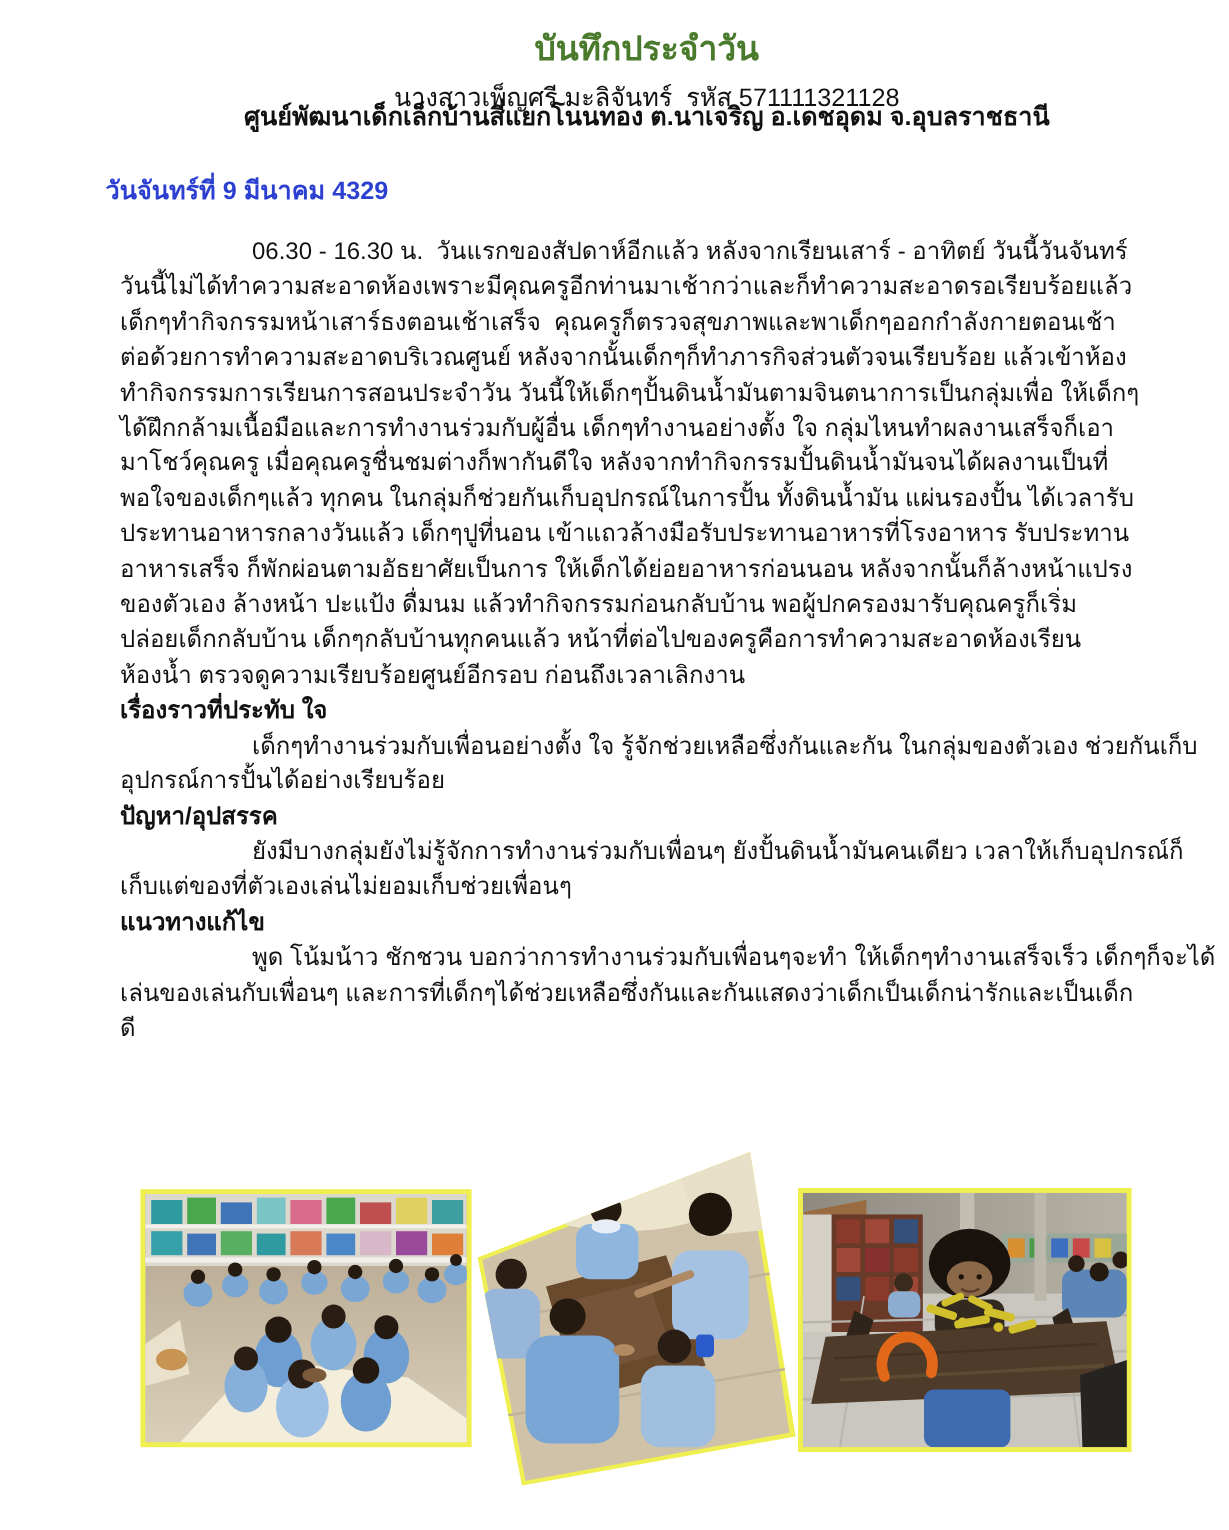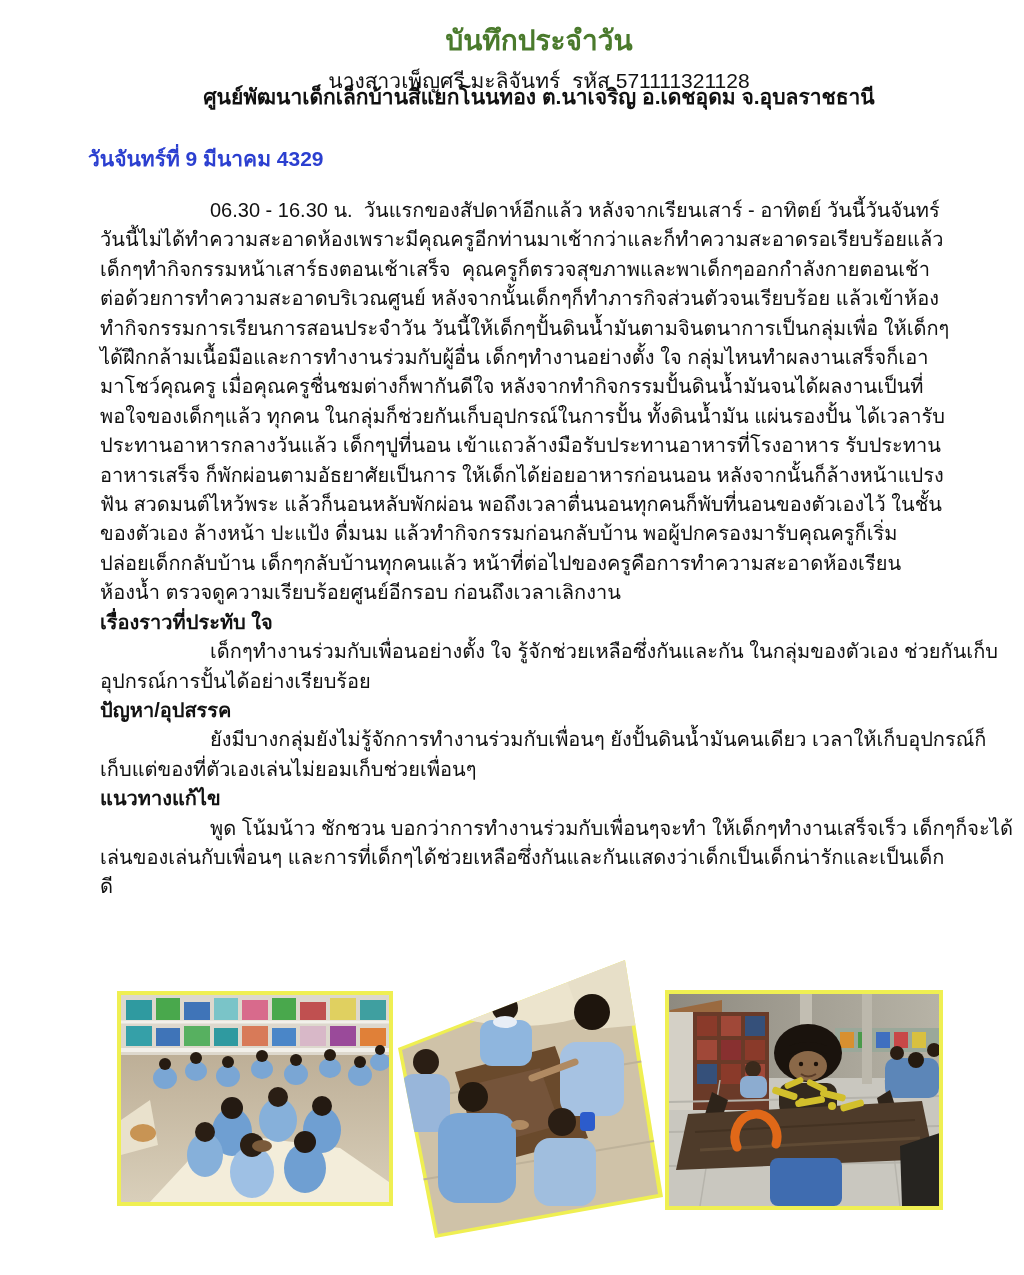--- a/index.html
+++ b/index.html
@@ -32,21 +32,20 @@
     <div class="line indent">06.30 - 16.30 น.  วันแรกของสัปดาห์อีกแล้ว หลังจากเรียนเสาร์ - อาทิตย์ วันนี้วันจันทร์</div>
     <div class="line">วันนี้ไม่ได้ทำความสะอาดห้องเพราะมีคุณครูอีกท่านมาเช้ากว่าและก็ทำความสะอาดรอเรียบร้อยแล้ว</div>
     <div class="line">เด็กๆทำกิจกรรมหน้าเสาร์ธงตอนเช้าเสร็จ  คุณครูก็ตรวจสุขภาพและพาเด็กๆออกกำลังกายตอนเช้า</div>
     <div class="line">ต่อด้วยการทำความสะอาดบริเวณศูนย์ หลังจากนั้นเด็กๆก็ทำภารกิจส่วนตัวจนเรียบร้อย แล้วเข้าห้อง</div>
     <div class="line">ทำกิจกรรมการเรียนการสอนประจำวัน วันนี้ให้เด็กๆปั้นดินน้ำมันตามจินตนาการเป็นกลุ่มเพื่อ ให้เด็กๆ</div>
     <div class="line">ได้ฝึกกล้ามเนื้อมือและการทำงานร่วมกับผู้อื่น เด็กๆทำงานอย่างตั้ง ใจ กลุ่มไหนทำผลงานเสร็จก็เอา</div>
     <div class="line">มาโชว์คุณครู เมื่อคุณครูชื่นชมต่างก็พากันดีใจ หลังจากทำกิจกรรมปั้นดินน้ำมันจนได้ผลงานเป็นที่</div>
     <div class="line">พอใจของเด็กๆแล้ว ทุกคน ในกลุ่มก็ช่วยกันเก็บอุปกรณ์ในการปั้น ทั้งดินน้ำมัน แผ่นรองปั้น ได้เวลารับ</div>
     <div class="line">ประทานอาหารกลางวันแล้ว เด็กๆปูที่นอน เข้าแถวล้างมือรับประทานอาหารที่โรงอาหาร รับประทาน</div>
     <div class="line">อาหารเสร็จ ก็พักผ่อนตามอัธยาศัยเป็นการ ให้เด็กได้ย่อยอาหารก่อนนอน หลังจากนั้นก็ล้างหน้าแปรง</div>
-    <div class="line">ฟัน สวดมนต์ไหว้พระ แล้วก็นอนหลับพักผ่อน พอถึงเวลาตื่นนอนทุกคนก็พับที่นอนของตัวเองไว้ ในชั้น</div>
     <div class="line">ของตัวเอง ล้างหน้า ปะแป้ง ดื่มนม แล้วทำกิจกรรมก่อนกลับบ้าน พอผู้ปกครองมารับคุณครูก็เริ่ม</div>
     <div class="line">ปล่อยเด็กกลับบ้าน เด็กๆกลับบ้านทุกคนแล้ว หน้าที่ต่อไปของครูคือการทำความสะอาดห้องเรียน</div>
     <div class="line">ห้องน้ำ ตรวจดูความเรียบร้อยศูนย์อีกรอบ ก่อนถึงเวลาเลิกงาน</div>
 
     <div class="line sect-heading">เรื่องราวที่ประทับ ใจ</div>
     <div class="line indent">เด็กๆทำงานร่วมกับเพื่อนอย่างตั้ง ใจ รู้จักช่วยเหลือซึ่งกันและกัน ในกลุ่มของตัวเอง ช่วยกันเก็บ</div>
     <div class="line">อุปกรณ์การปั้นได้อย่างเรียบร้อย</div>
 
     <div class="line sect-heading">ปัญหา/อุปสรรค</div>
     <div class="line indent">ยังมีบางกลุ่มยังไม่รู้จักการทำงานร่วมกับเพื่อนๆ ยังปั้นดินน้ำมันคนเดียว เวลาให้เก็บอุปกรณ์ก็</div>

